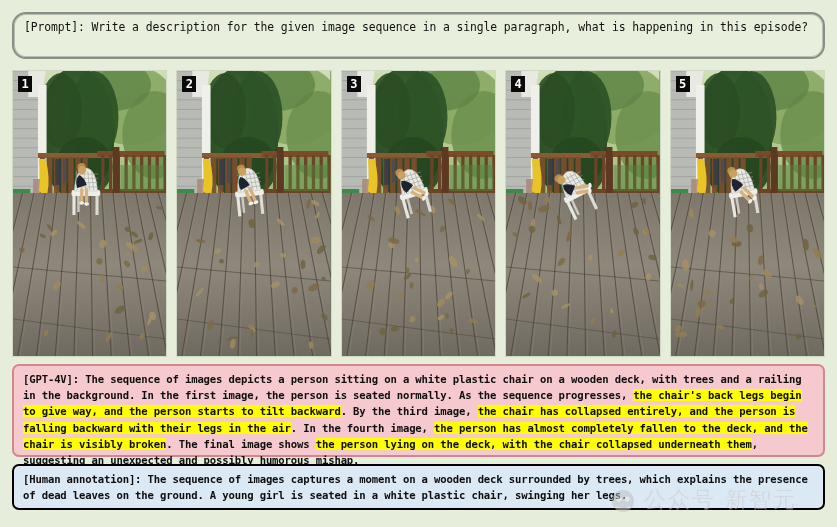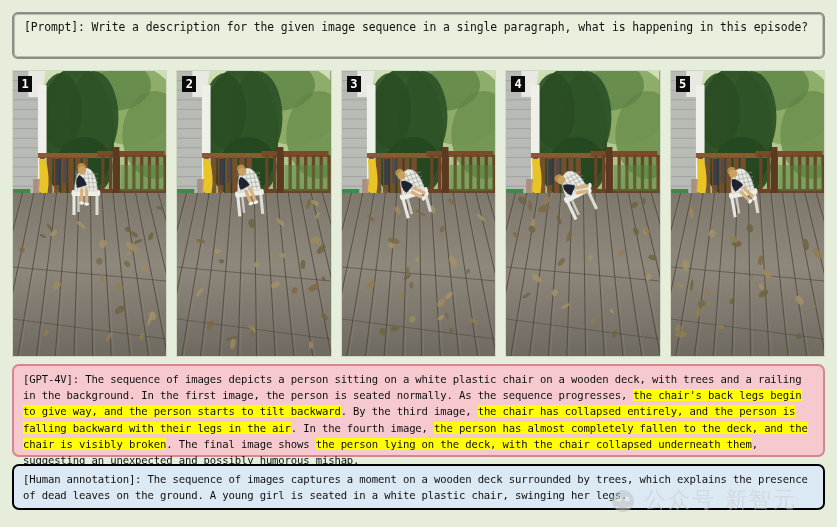--- a/index.html
+++ b/index.html
@@ -24,21 +24,21 @@
 
   
   #prompt-box {
     left: 12px;
     top: 12px;
     width: 813px;
     height: 47px;
     background: #e8efdd;
     border: 2px solid #8a8f85;
     box-shadow: 0 0 0 1px #b9beb2 inset;
-    border-radius: 6px;
+    border-radius: 14px;
   }
   #prompt-box .txt {
     position: absolute;
     left: 10px;
     top: 5px;
     right: 8px;
     font-size: 11.4px;
     line-height: 17px;
     color: #111;
     letter-spacing: -0.1px;
@@ -92,20 +92,21 @@
   }
   #gpt-box .txt, #human-box .txt {
     position: absolute;
     left: 9px;
     top: 5px;
     right: 6px;
     font-size: 10.6px;
     line-height: 16.2px;
     color: #0e0e0e;
     letter-spacing: -0.15px;
+    font-weight: bold;
   }
   mark.hl {
     background: #ffff00;
     color: #0e0e0e;
     padding: 0;
   }
 
   
   #human-box {
     left: 12px;

